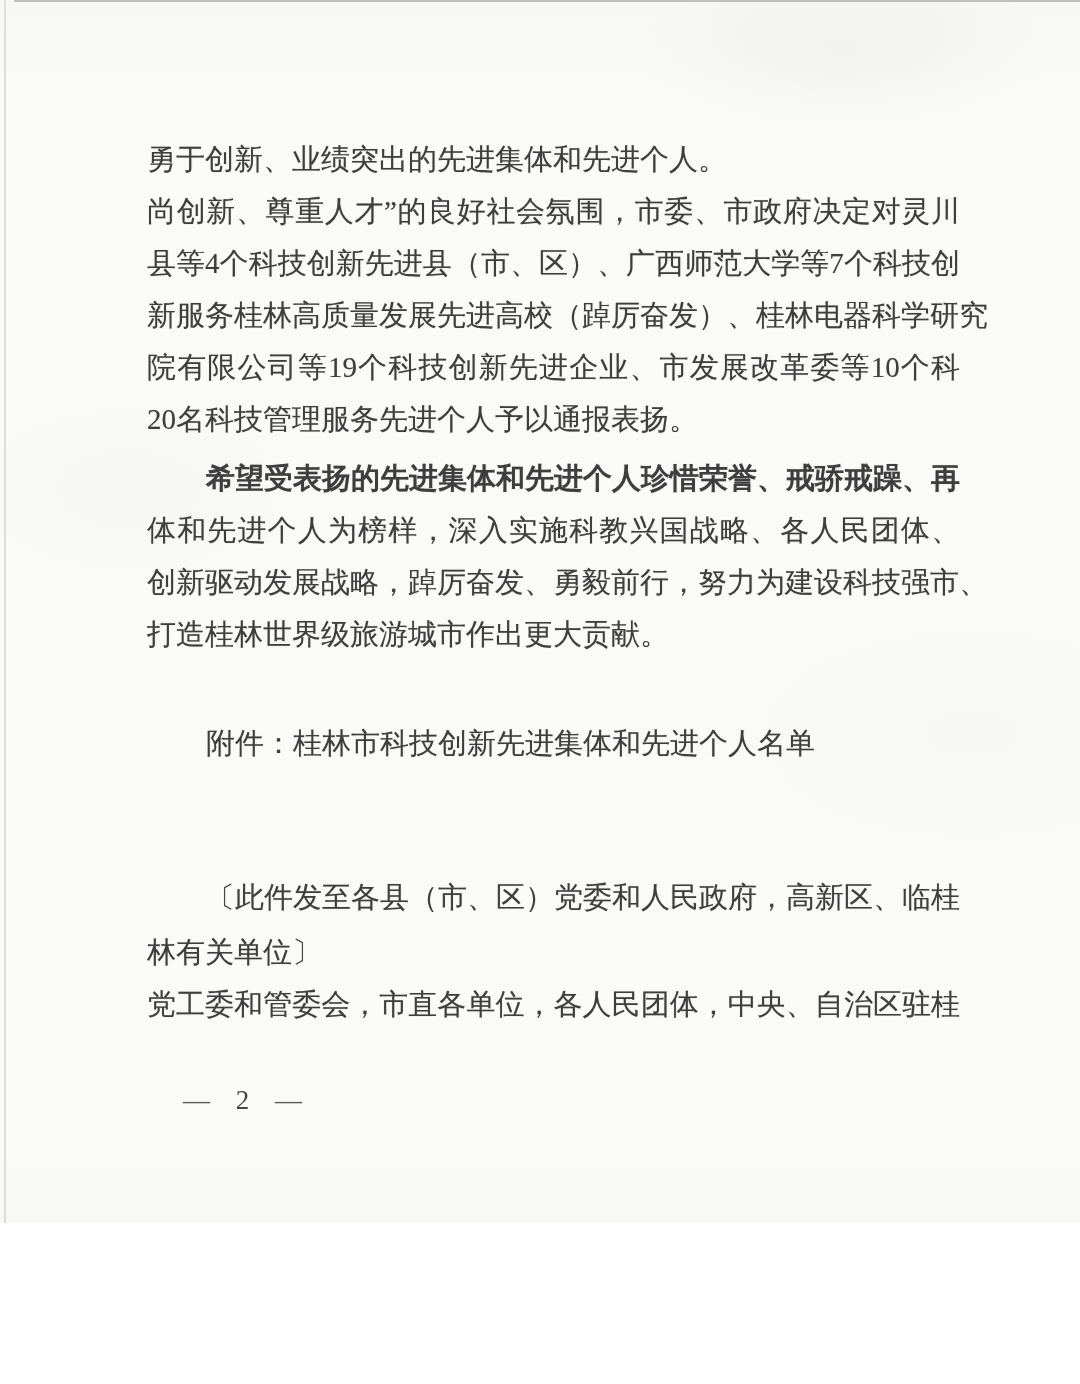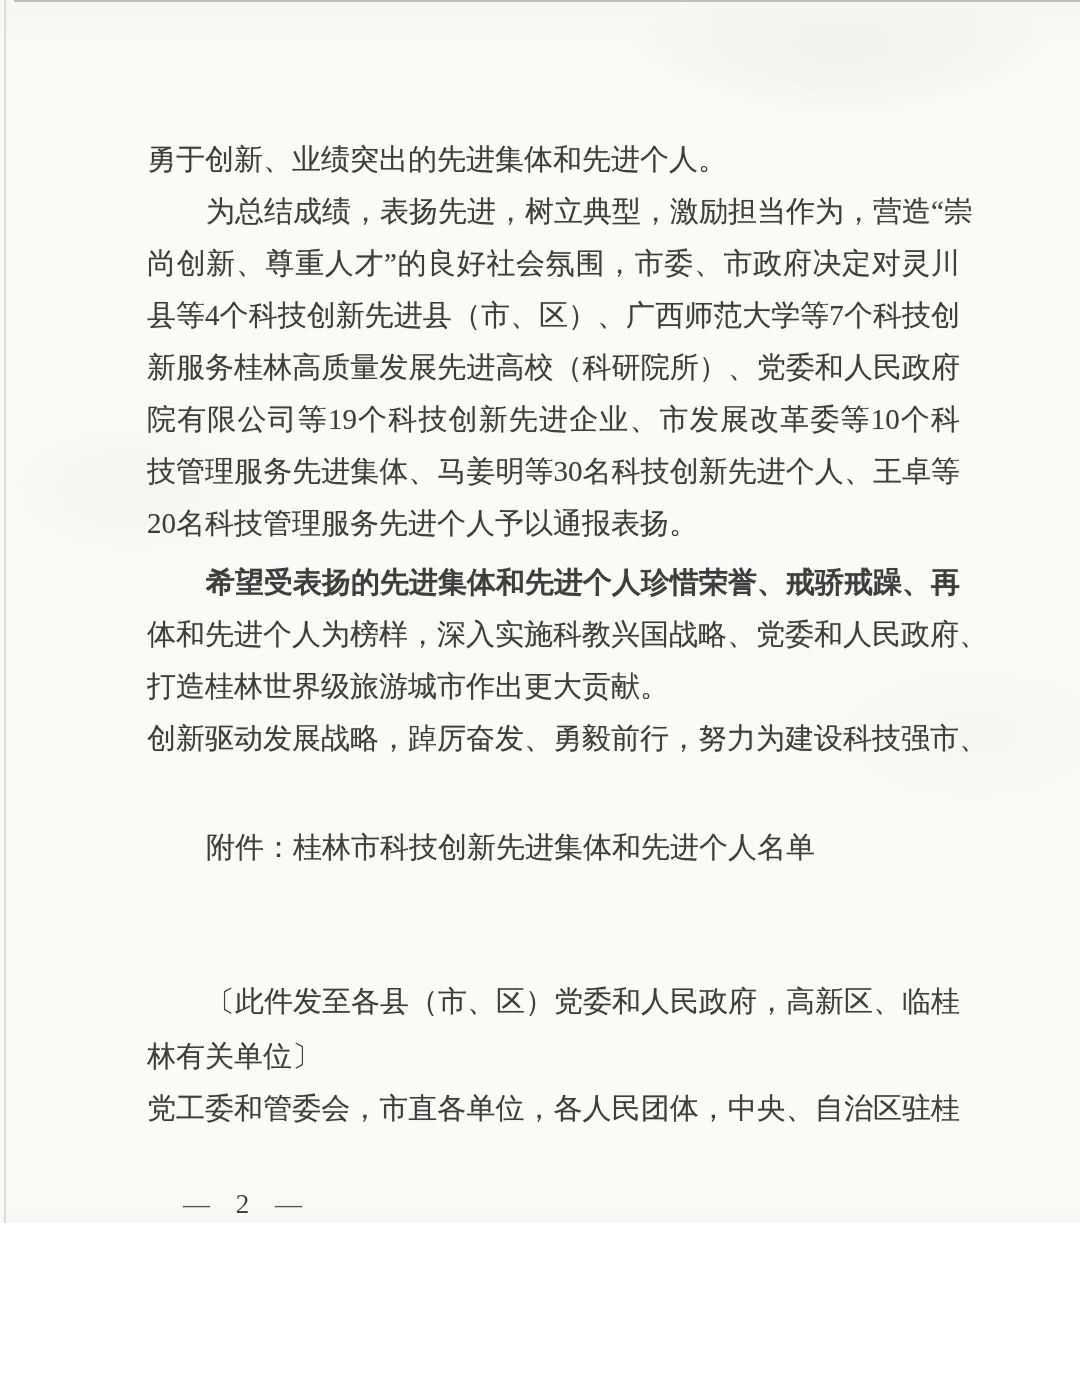--- a/index.html
+++ b/index.html
@@ -86,32 +86,30 @@
 </head>
 <body>
 
 <div class="page">
   <div class="edge-top"></div>
   <div class="edge-left"></div>
 
   <main class="content">
 
     <p class="line end">勇于创新、业绩突出的先进集体和先进个人。</p>
-    <p class="line indent">为总结成绩，表扬先进，树立典型，激励担当作为，营造“崇</p>
     <p class="line">尚创新、尊重人才”的良好社会氛围，市委、市政府决定对灵川</p>
     <p class="line">县等4个科技创新先进县（市、区）、广西师范大学等7个科技创</p>
-    <p class="line">新服务桂林高质量发展先进高校（科研院所）、党委和人民政府</p>
+    <p class="line">新服务桂林高质量发展先进高校（踔厉奋发）、桂林电器科学研究</p>
     <p class="line">院有限公司等19个科技创新先进企业、市发展改革委等10个科</p>
-    <p class="line">技管理服务先进集体、马姜明等30名科技创新先进个人、王卓等</p>
     <p class="line end">20名科技管理服务先进个人予以通报表扬。</p>
 
     <p class="line indent gap-para">希望受表扬的先进集体和先进个人珍惜荣誉、戒骄戒躁、再</p>
-    <p class="line">体和先进个人为榜样，深入实施科教兴国战略、党委和人民政府、</p>
+    <p class="line">体和先进个人为榜样，深入实施科教兴国战略、各人民团体、</p>
+    <p class="line">创新驱动发展战略，踔厉奋发、勇毅前行，努力为建设科技强市、</p>
     <p class="line end">打造桂林世界级旅游城市作出更大贡献。</p>
-    <p class="line">创新驱动发展战略，踔厉奋发、勇毅前行，努力为建设科技强市、</p>
 
     <p class="line indent end gap-attach">附件：桂林市科技创新先进集体和先进个人名单</p>
 
     <p class="line indent gap-note">〔此件发至各县（市、区）党委和人民政府，高新区、临桂</p>
     <p class="line end">林有关单位〕</p>
     <p class="line">党工委和管委会，市直各单位，各人民团体，中央、自治区驻桂</p>
 
     <p class="footer">
       <span class="dash">—</span>
       <span class="num">2</span>

